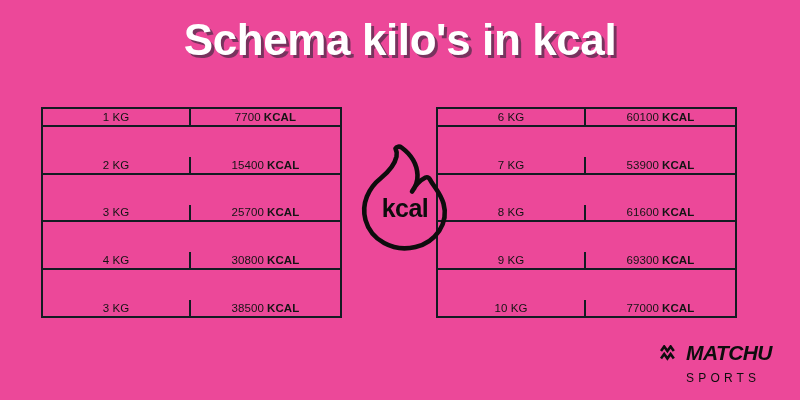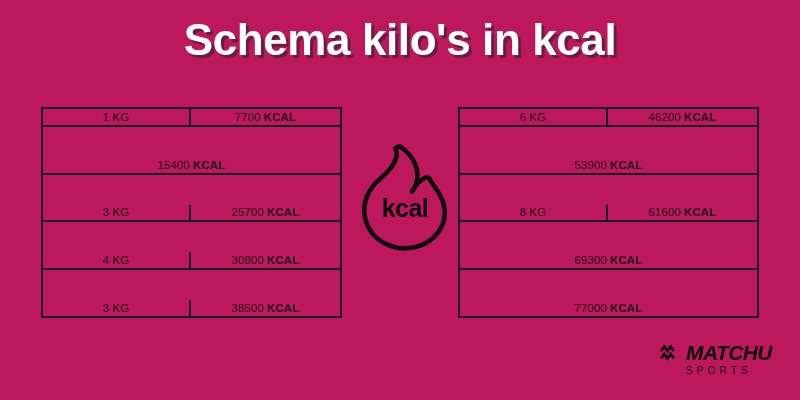--- a/index.html
+++ b/index.html
@@ -9,21 +9,21 @@
   body {
     width: 800px;
     height: 400px;
     overflow: hidden;
     font-family: "Liberation Sans", sans-serif;
   }
   #canvas {
     position: relative;
     width: 800px;
     height: 400px;
-    background: #be185d;
+    background: #ec4899;
     overflow: hidden;
   }
 
   
   #title {
     position: absolute;
     left: 0;
     top: 14px;
     width: 800px;
     text-align: center;
@@ -42,21 +42,21 @@
     top: 107px;
     width: 301px;
     height: 211px;
     border: 2px solid #121c22;
     box-sizing: border-box;
     display: flex;
     flex-direction: column;
     gap: 30px;
   }
   #table-left  { left: 41px;  }
-  #table-right { left: 458px; }
+  #table-right { left: 436px; }
 
   .table-row {
     flex: 1 1 0;
     display: flex;
     border-bottom: 2px solid #121c22;
     box-sizing: border-box;
   }
   .table-row:last-child {
     border-bottom: none;
   }
@@ -131,23 +131,23 @@
   #logo-mark svg { display: block; width: 100%; height: 100%; }
   #logo-word {
     font-size: 21px;
     font-weight: bold;
     color: #0d0d0d;
     letter-spacing: -0.6px;
     line-height: 22px;
     white-space: nowrap;
   }
   #logo-sub {
-    margin-top: 1px;
+    margin-top: 8px;
     padding-left: 26px;
-    font-size: 10px;
+    font-size: 12px;
     color: #0d0d0d;
     letter-spacing: 4.2px;
     line-height: 12px;
     white-space: nowrap;
   }
 </style>
 </head>
 <body>
 
 <div id="canvas">
@@ -156,20 +156,21 @@
 
   <div class="kcal-table" id="table-left">
     <div class="table-row">
       <div class="cell cell-kg">1 KG</div>
       <div class="cell cell-kcal">
           <span>7700</span>
           <b>KCAL</b>
         </div>
     </div>
     <div class="table-row">
+      <div class="cell cell-kg">2 KG</div>
       <div class="cell cell-kcal">
           <span>15400</span>
           <b>KCAL</b>
         </div>
     </div>
     <div class="table-row">
       <div class="cell cell-kg">3 KG</div>
       <div class="cell cell-kcal">
           <span>25700</span>
           <b>KCAL</b>
@@ -188,44 +189,47 @@
           <span>38500</span>
           <b>KCAL</b>
         </div>
     </div>
   </div>
 
   <div class="kcal-table" id="table-right">
     <div class="table-row">
       <div class="cell cell-kg">6 KG</div>
       <div class="cell cell-kcal">
-          <span>46200</span>
-          <b>KCAL</b>
-        </div>
-    </div>
-    <div class="table-row">
+          <span>60100</span>
+          <b>KCAL</b>
+        </div>
+    </div>
+    <div class="table-row">
+      <div class="cell cell-kg">7 KG</div>
       <div class="cell cell-kcal">
           <span>53900</span>
           <b>KCAL</b>
         </div>
     </div>
     <div class="table-row">
       <div class="cell cell-kg">8 KG</div>
       <div class="cell cell-kcal">
           <span>61600</span>
           <b>KCAL</b>
         </div>
     </div>
     <div class="table-row">
+      <div class="cell cell-kg">9 KG</div>
       <div class="cell cell-kcal">
           <span>69300</span>
           <b>KCAL</b>
         </div>
     </div>
     <div class="table-row">
+      <div class="cell cell-kg">10 KG</div>
       <div class="cell cell-kcal">
           <span>77000</span>
           <b>KCAL</b>
         </div>
     </div>
   </div>
 
   <div id="flame-icon">
     <svg viewBox="0 0 100 112" xmlns="http://www.w3.org/2000/svg">
       <path d="M40.5 6.5

